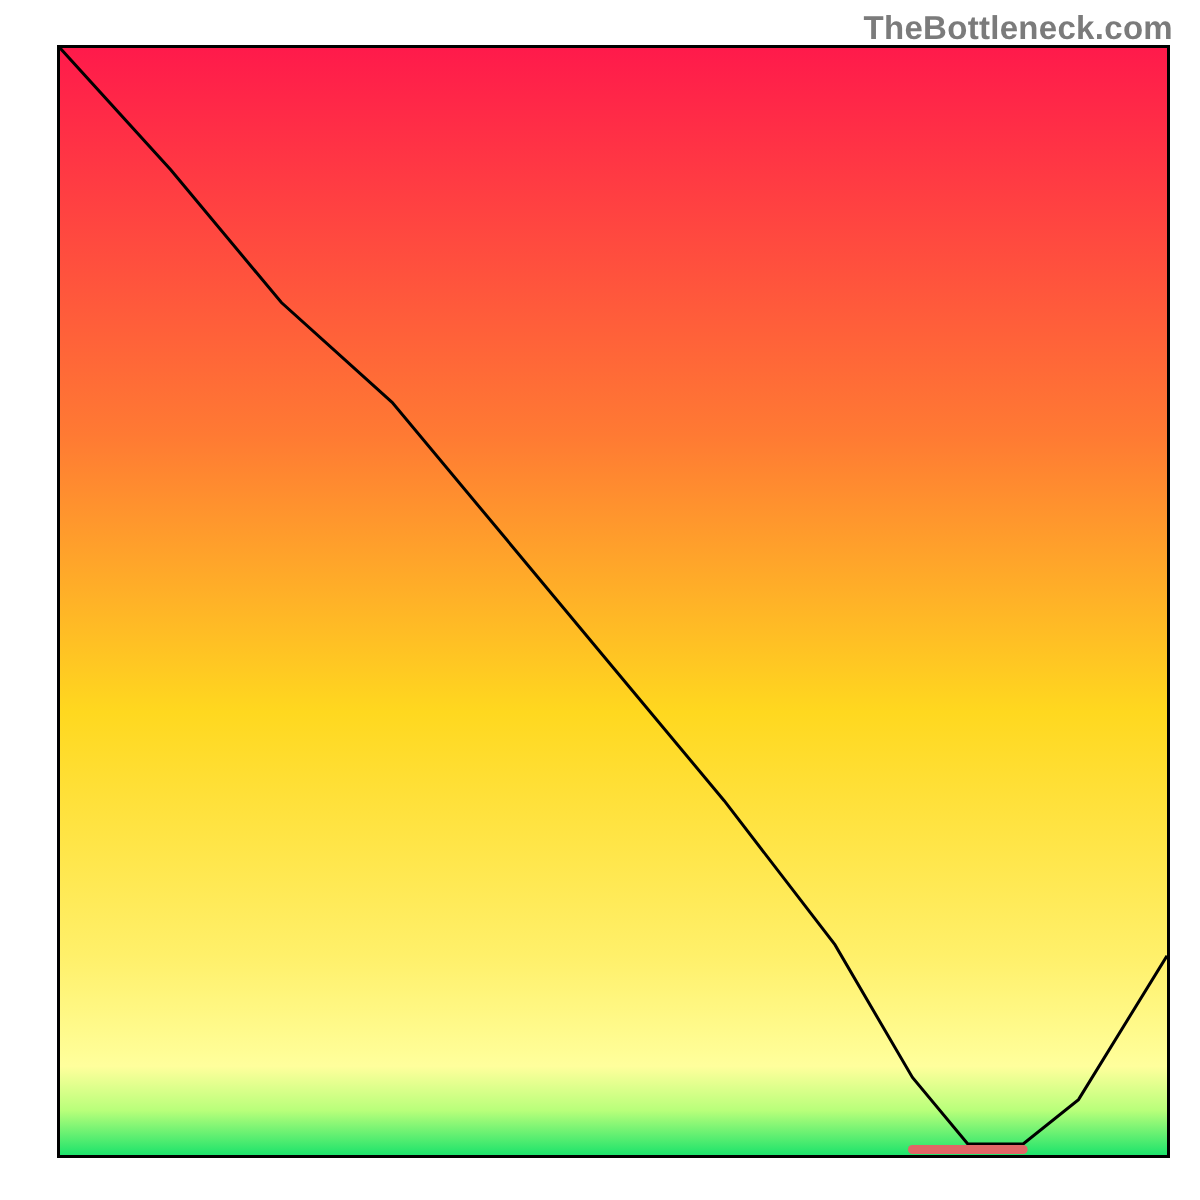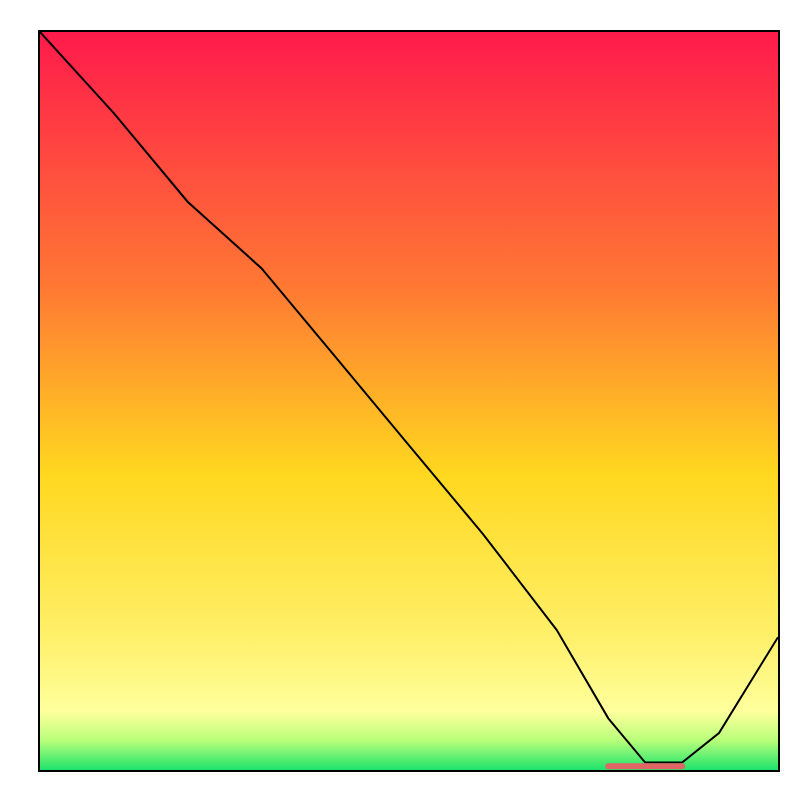--- a/index.html
+++ b/index.html
@@ -50,20 +50,21 @@
   }
   .marker-line {
     stroke-width: 6;
     stroke-linecap: round;
   }
 </style>
 </head>
 <body>
 
 <div class="container">
+  <div class="watermark">TheBottleneck.com</div>
 
   <div class="plot-frame">
     <svg class="plot" viewBox="0 0 738 738" preserveAspectRatio="none">
       <defs>
         <linearGradient id="bg-grad" x1="0" y1="0" x2="0" y2="1">
             <stop offset="0%" stop-color="#ff1a4b"></stop>
             <stop offset="35%" stop-color="#ff7a33"></stop>
             <stop offset="60%" stop-color="#ffd81f"></stop>
             <stop offset="82%" stop-color="#fff06a"></stop>
             <stop offset="92%" stop-color="#ffff9c"></stop>

